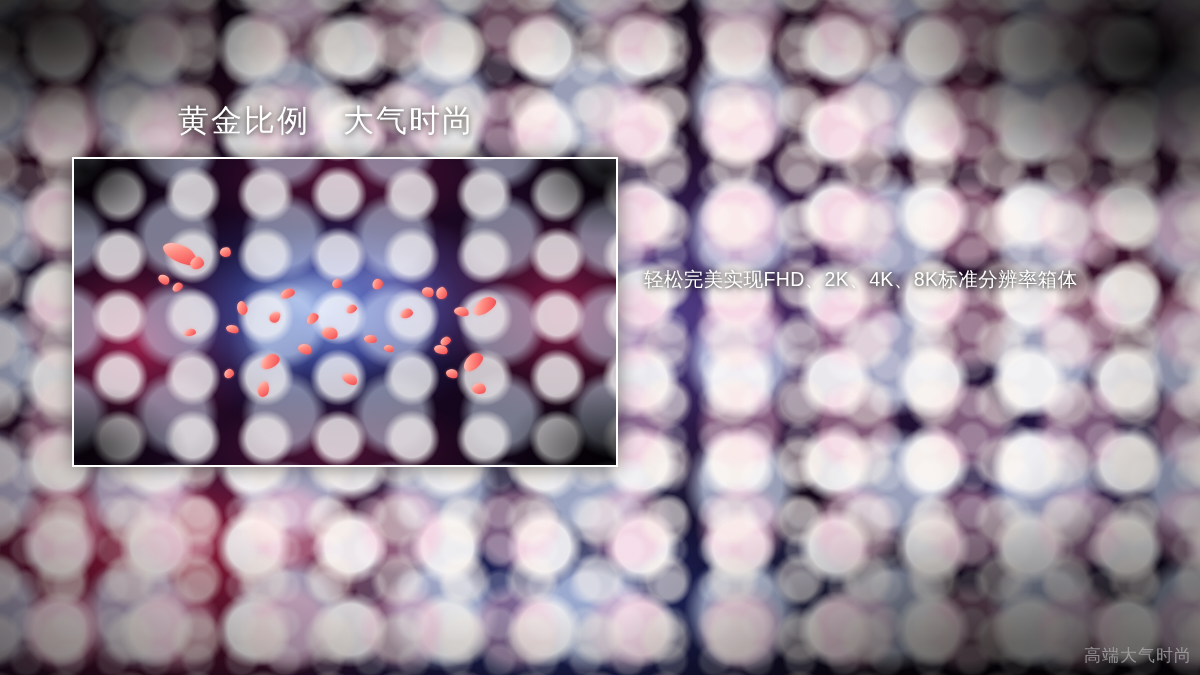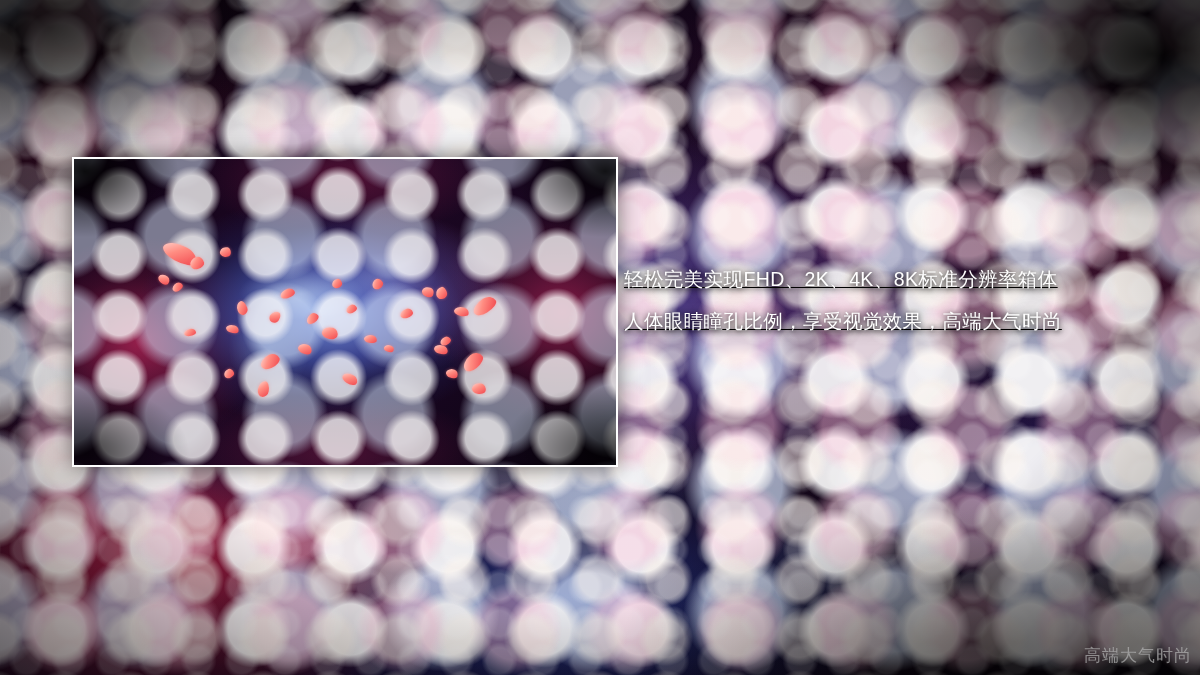--- a/index.html
+++ b/index.html
@@ -79,41 +79,42 @@
      radial-gradient(circle, rgba(255,255,255,.90) 40%, rgba(255,255,255,0) 60%),
      radial-gradient(circle, rgba(220,235,255,.60) 42%, rgba(255,255,255,0) 62%);
      background-size:73px 61px,109px 89px;background-position:9px 5px,47px 33px;opacity:.85;}
 
   
   .petal{position:absolute;border-radius:60% 40% 55% 45%/58% 60% 40% 42%;
          background:linear-gradient(135deg,#ffd9d3 0%,#ff8d82 42%,#f0424a 100%);
          box-shadow:0 0 3px rgba(255,120,120,.5);}
 
   
-  #body-text{position:absolute;left:624px;top:258px;width:500px;text-decoration:underline;}
+  #body-text{position:absolute;left:644px;top:258px;width:500px;}
   .bline{color:#ffffff;font-size:19.5px;line-height:42px;white-space:nowrap;letter-spacing:.4px;
          text-shadow:0 1px 5px rgba(0,0,0,.82),0 0 14px rgba(0,0,0,.55);}
 
   
   #watermark{position:absolute;right:8px;bottom:8px;color:rgba(176,176,176,.72);
              font-size:17px;letter-spacing:1px;}
 </style>
 </head>
 <body>
 
 <div id="slide">
 
   <div class="bg-layer bg-base"></div>
   <div class="bg-layer bg-wisp"></div>
   <div class="bg-layer stars stars-a"></div>
   <div class="bg-layer stars stars-b"></div>
   <div class="bg-layer stars stars-c"></div>
   <div class="bg-layer bg-dark"></div>
   <div class="bg-layer vignette"></div>
 
+  <div id="title">黄金比例　大气时尚</div>
 
   <div id="photo-frame">
     <div class="ph ph-base"></div>
     <div class="ph ph-core"></div>
     <div class="ph ph-stars"></div>
     <div class="ph ph-corner"></div>
 
     <div>
       <div class="petal" style="left:88px;top:86px;width:36px;height:17px;transform:rotate(28deg);"></div>
       <div class="petal" style="left:116px;top:98px;width:14px;height:12px;transform:rotate(-14deg);"></div>
@@ -145,18 +146,17 @@
       <div class="petal" style="left:362px;top:128px;width:11px;height:12px;transform:rotate(-10deg);"></div>
       <div class="petal" style="left:372px;top:210px;width:12px;height:9px;transform:rotate(20deg);"></div>
       <div class="petal" style="left:388px;top:196px;width:22px;height:14px;transform:rotate(-40deg);"></div>
       <div class="petal" style="left:398px;top:224px;width:14px;height:11px;transform:rotate(12deg);"></div>
       <div class="petal" style="left:150px;top:210px;width:10px;height:9px;transform:rotate(-20deg);"></div>
     </div>
   </div>
 
   <div id="body-text">
     <div class="bline">轻松完美实现FHD、2K、4K、8K标准分辨率箱体</div>
-    <div class="bline">人体眼睛瞳孔比例，享受视觉效果，高端大气时尚</div>
   </div>
 
   <div id="watermark">高端大气时尚</div>
 
 </div>
 
 </body></html>

